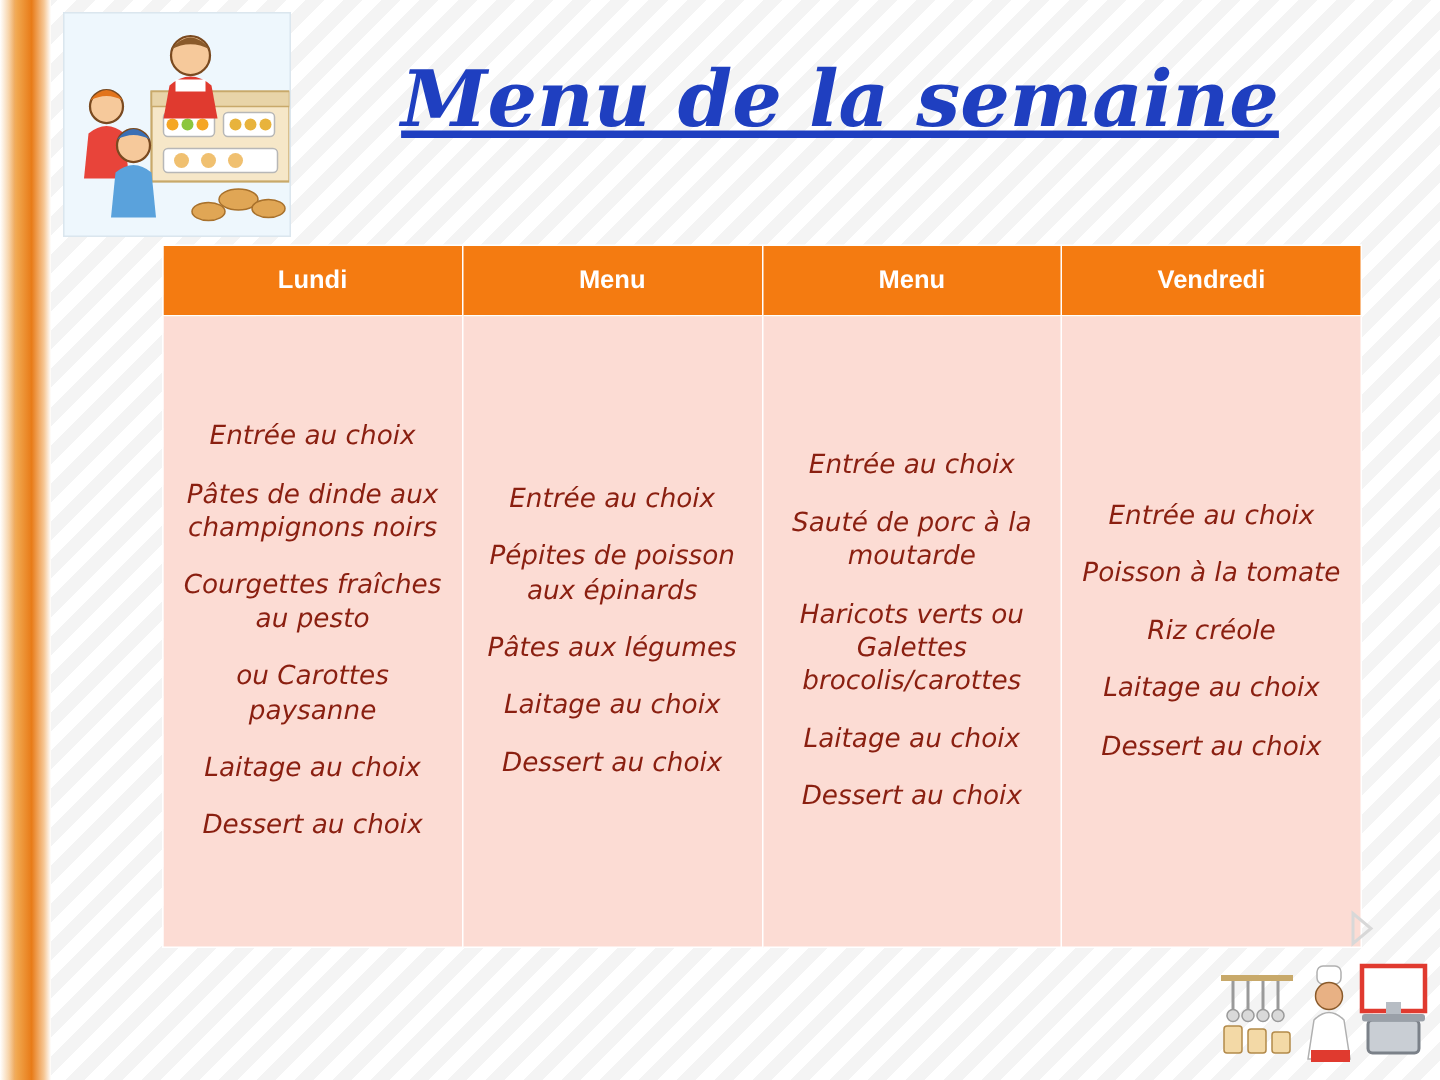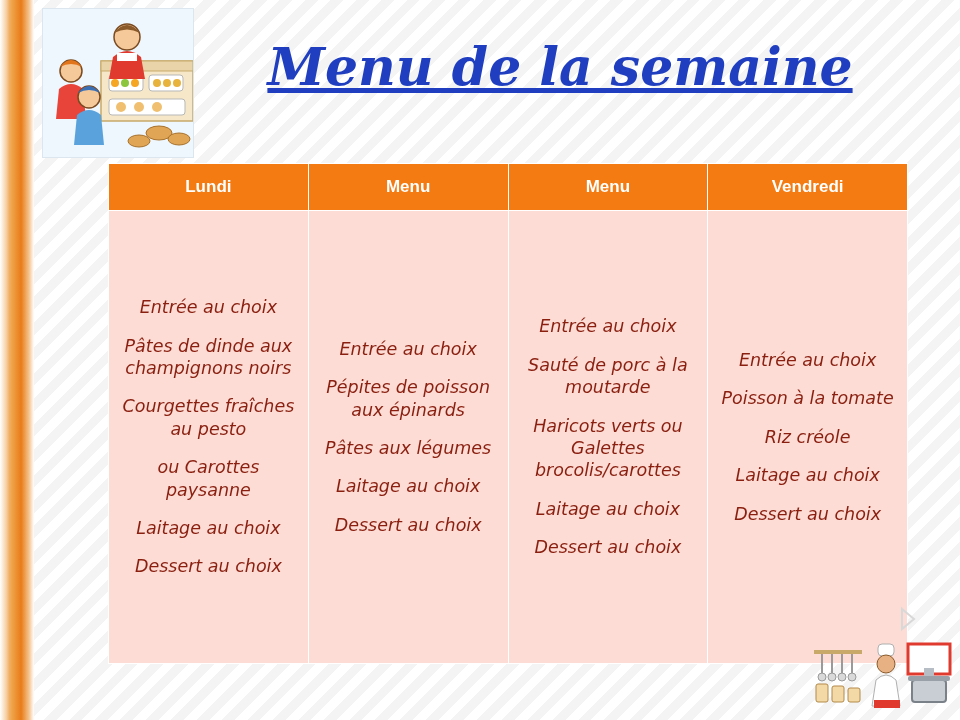--- a/index.html
+++ b/index.html
@@ -93,21 +93,21 @@
     text-align: center;
     vertical-align: middle;
     font-family: "Liberation Sans", sans-serif;
   }
   #menu-table td {
     background: #fcdcd4;
     border: 1px solid #ffffff;
     vertical-align: middle;
     text-align: center;
     height: 420px;
-    padding: 16px 8px;
+    padding: 0 8px;
   }
   .cell-lines {
     font-family: "DejaVu Sans", sans-serif;
     font-style: italic;
     font-size: 17.5px;
     color: #8a1f10;
     line-height: 1.28;
   }
   .cell-lines div {
     margin: 0 0 16px 0;

